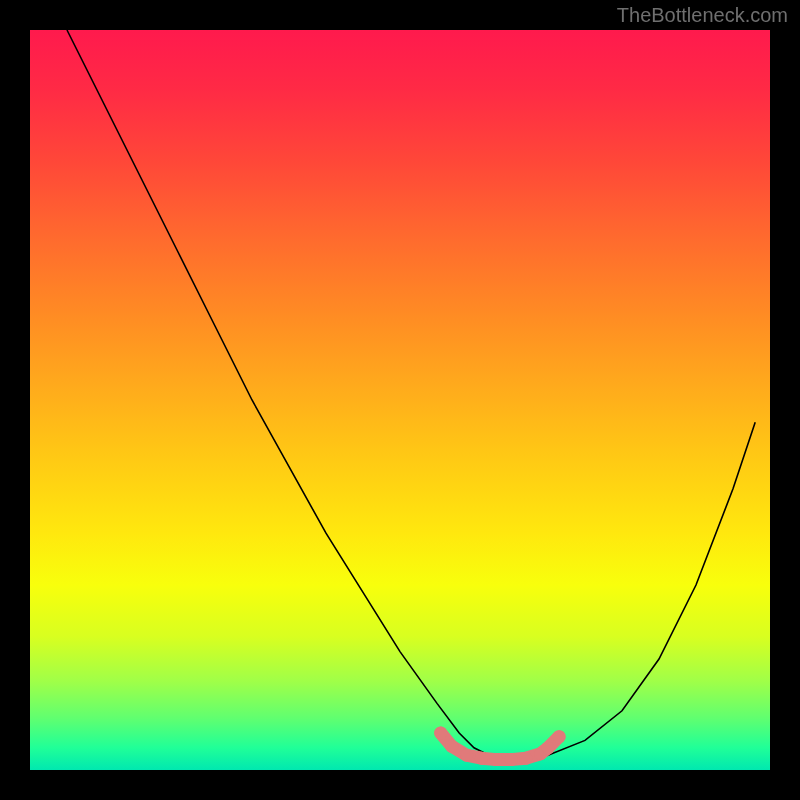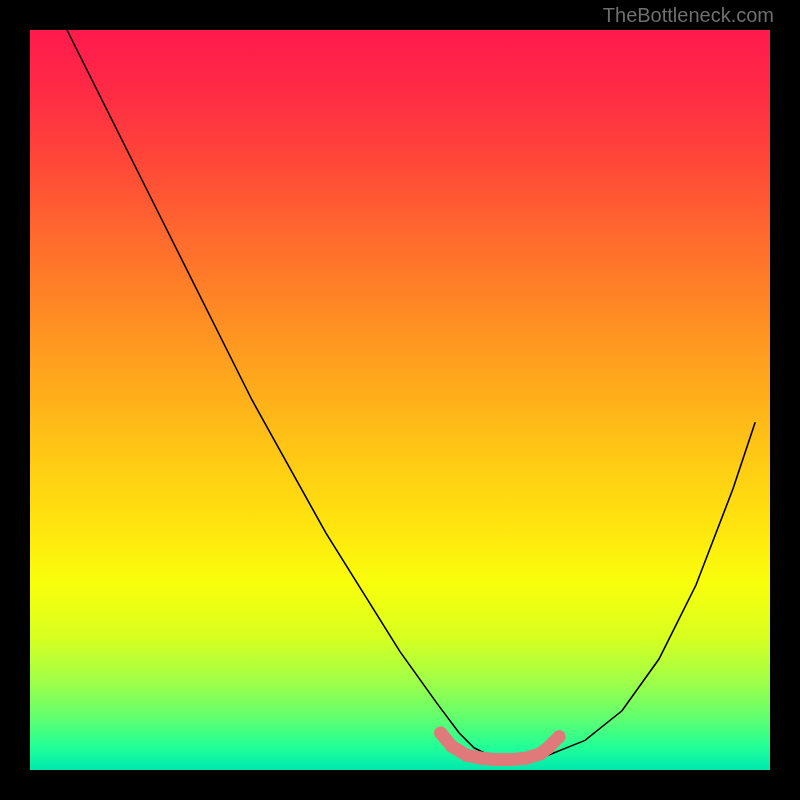--- a/index.html
+++ b/index.html
@@ -6,21 +6,21 @@
   body {
     width: 800px;
     height: 800px;
     background: #000;
     position: relative;
     font-family: Arial, sans-serif;
   }
   .watermark {
     position: absolute;
     top: 4px;
-    right: 26px;
+    right: 12px;
     color: #6f6f6f;
     font-size: 20px;
     z-index: 10;
   }
   .plot-area {
     position: absolute;
     left: 30px;
     top: 30px;
     width: 740px;
     height: 740px;

